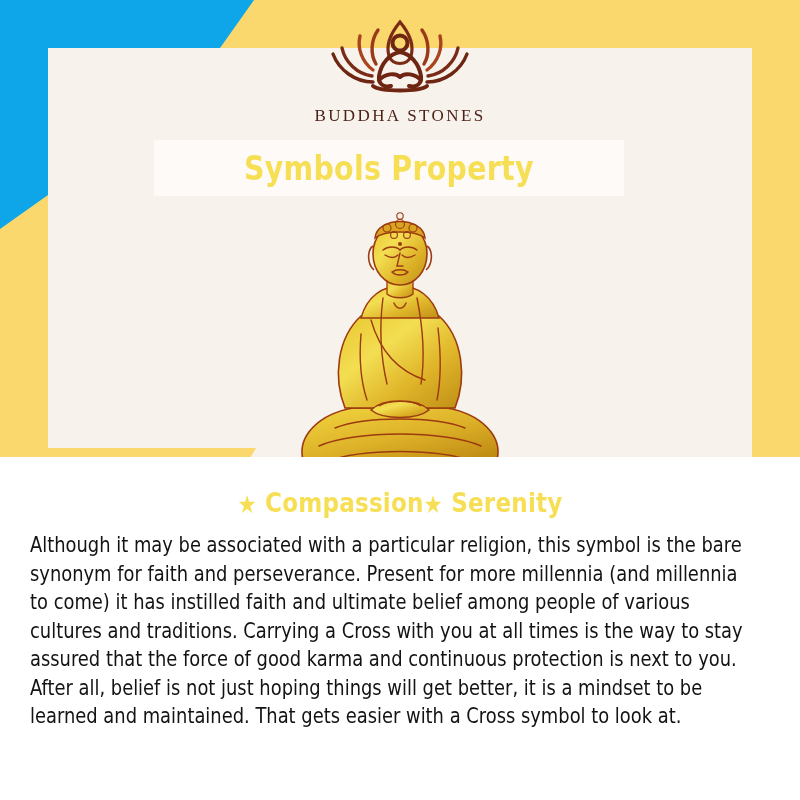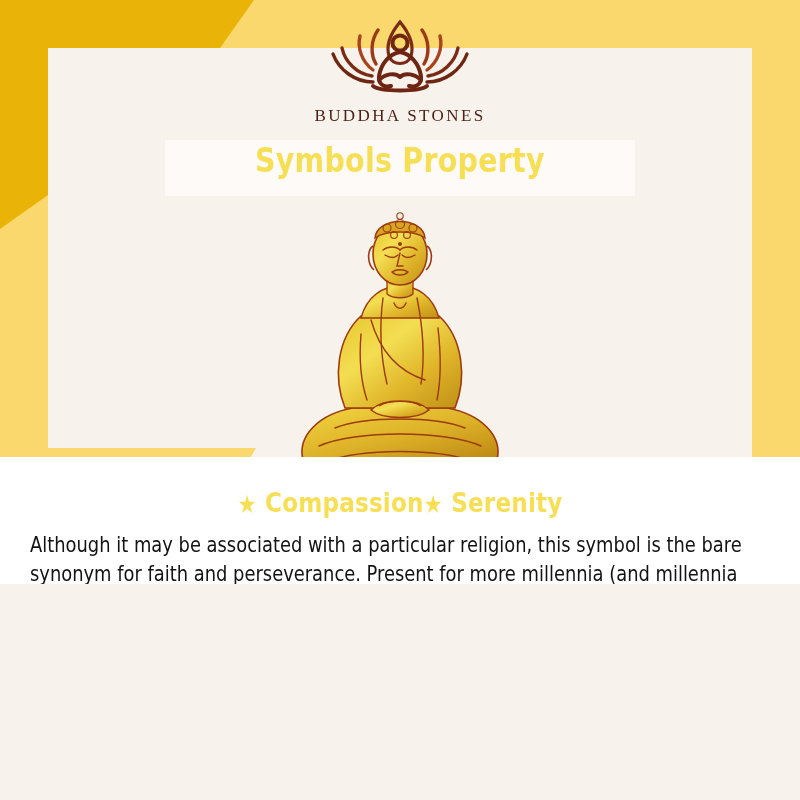--- a/index.html
+++ b/index.html
@@ -4,22 +4,22 @@
 <style>
   html,body{margin:0;padding:0;}
   body{
     width:800px;height:800px;
     font-family:"Liberation Sans", sans-serif;
     background:#F7F2EC;
     overflow:hidden;
   }
   .canvas{
     position:relative;
-    width:800px;height:584px;
-    background:#eab308;
+    width:800px;height:800px;
+    background:#0ea5e9;
     overflow:hidden;
   }
 
   
   .band{position:absolute;background:#FAD86E;}
   .band-top{
     top:0;left:220px;right:0;height:48px;
     clip-path:polygon(34px 0,100% 0,100% 100%,0 100%);
   }
   .band-right{
@@ -50,23 +50,23 @@
   .logo-mark{width:170px;height:88px;display:block;}
   .logo-word{
     margin-top:4px;
     font-family:"Liberation Serif", serif;
     font-size:17px;letter-spacing:2.4px;
     color:#4A1F14;font-weight:400;
   }
 
   
   .title-banner{
-    position:absolute;left:165px;top:140px;width:470px;height:56px;
+    position:absolute;left:154px;top:140px;width:470px;height:56px;
     background:#FDFAF7;
-    display:flex;align-items:flex-start;justify-content:center;
+    display:flex;align-items:center;justify-content:center;
   }
   .title-text{
     font-family:"Liberation Sans Narrow","DejaVu Sans Condensed","Liberation Sans",sans-serif;
     font-weight:700;
     font-size:34px;
     color:#F7DF55;
     letter-spacing:.3px;
     transform:scaleX(.93);
     white-space:nowrap;
   }

